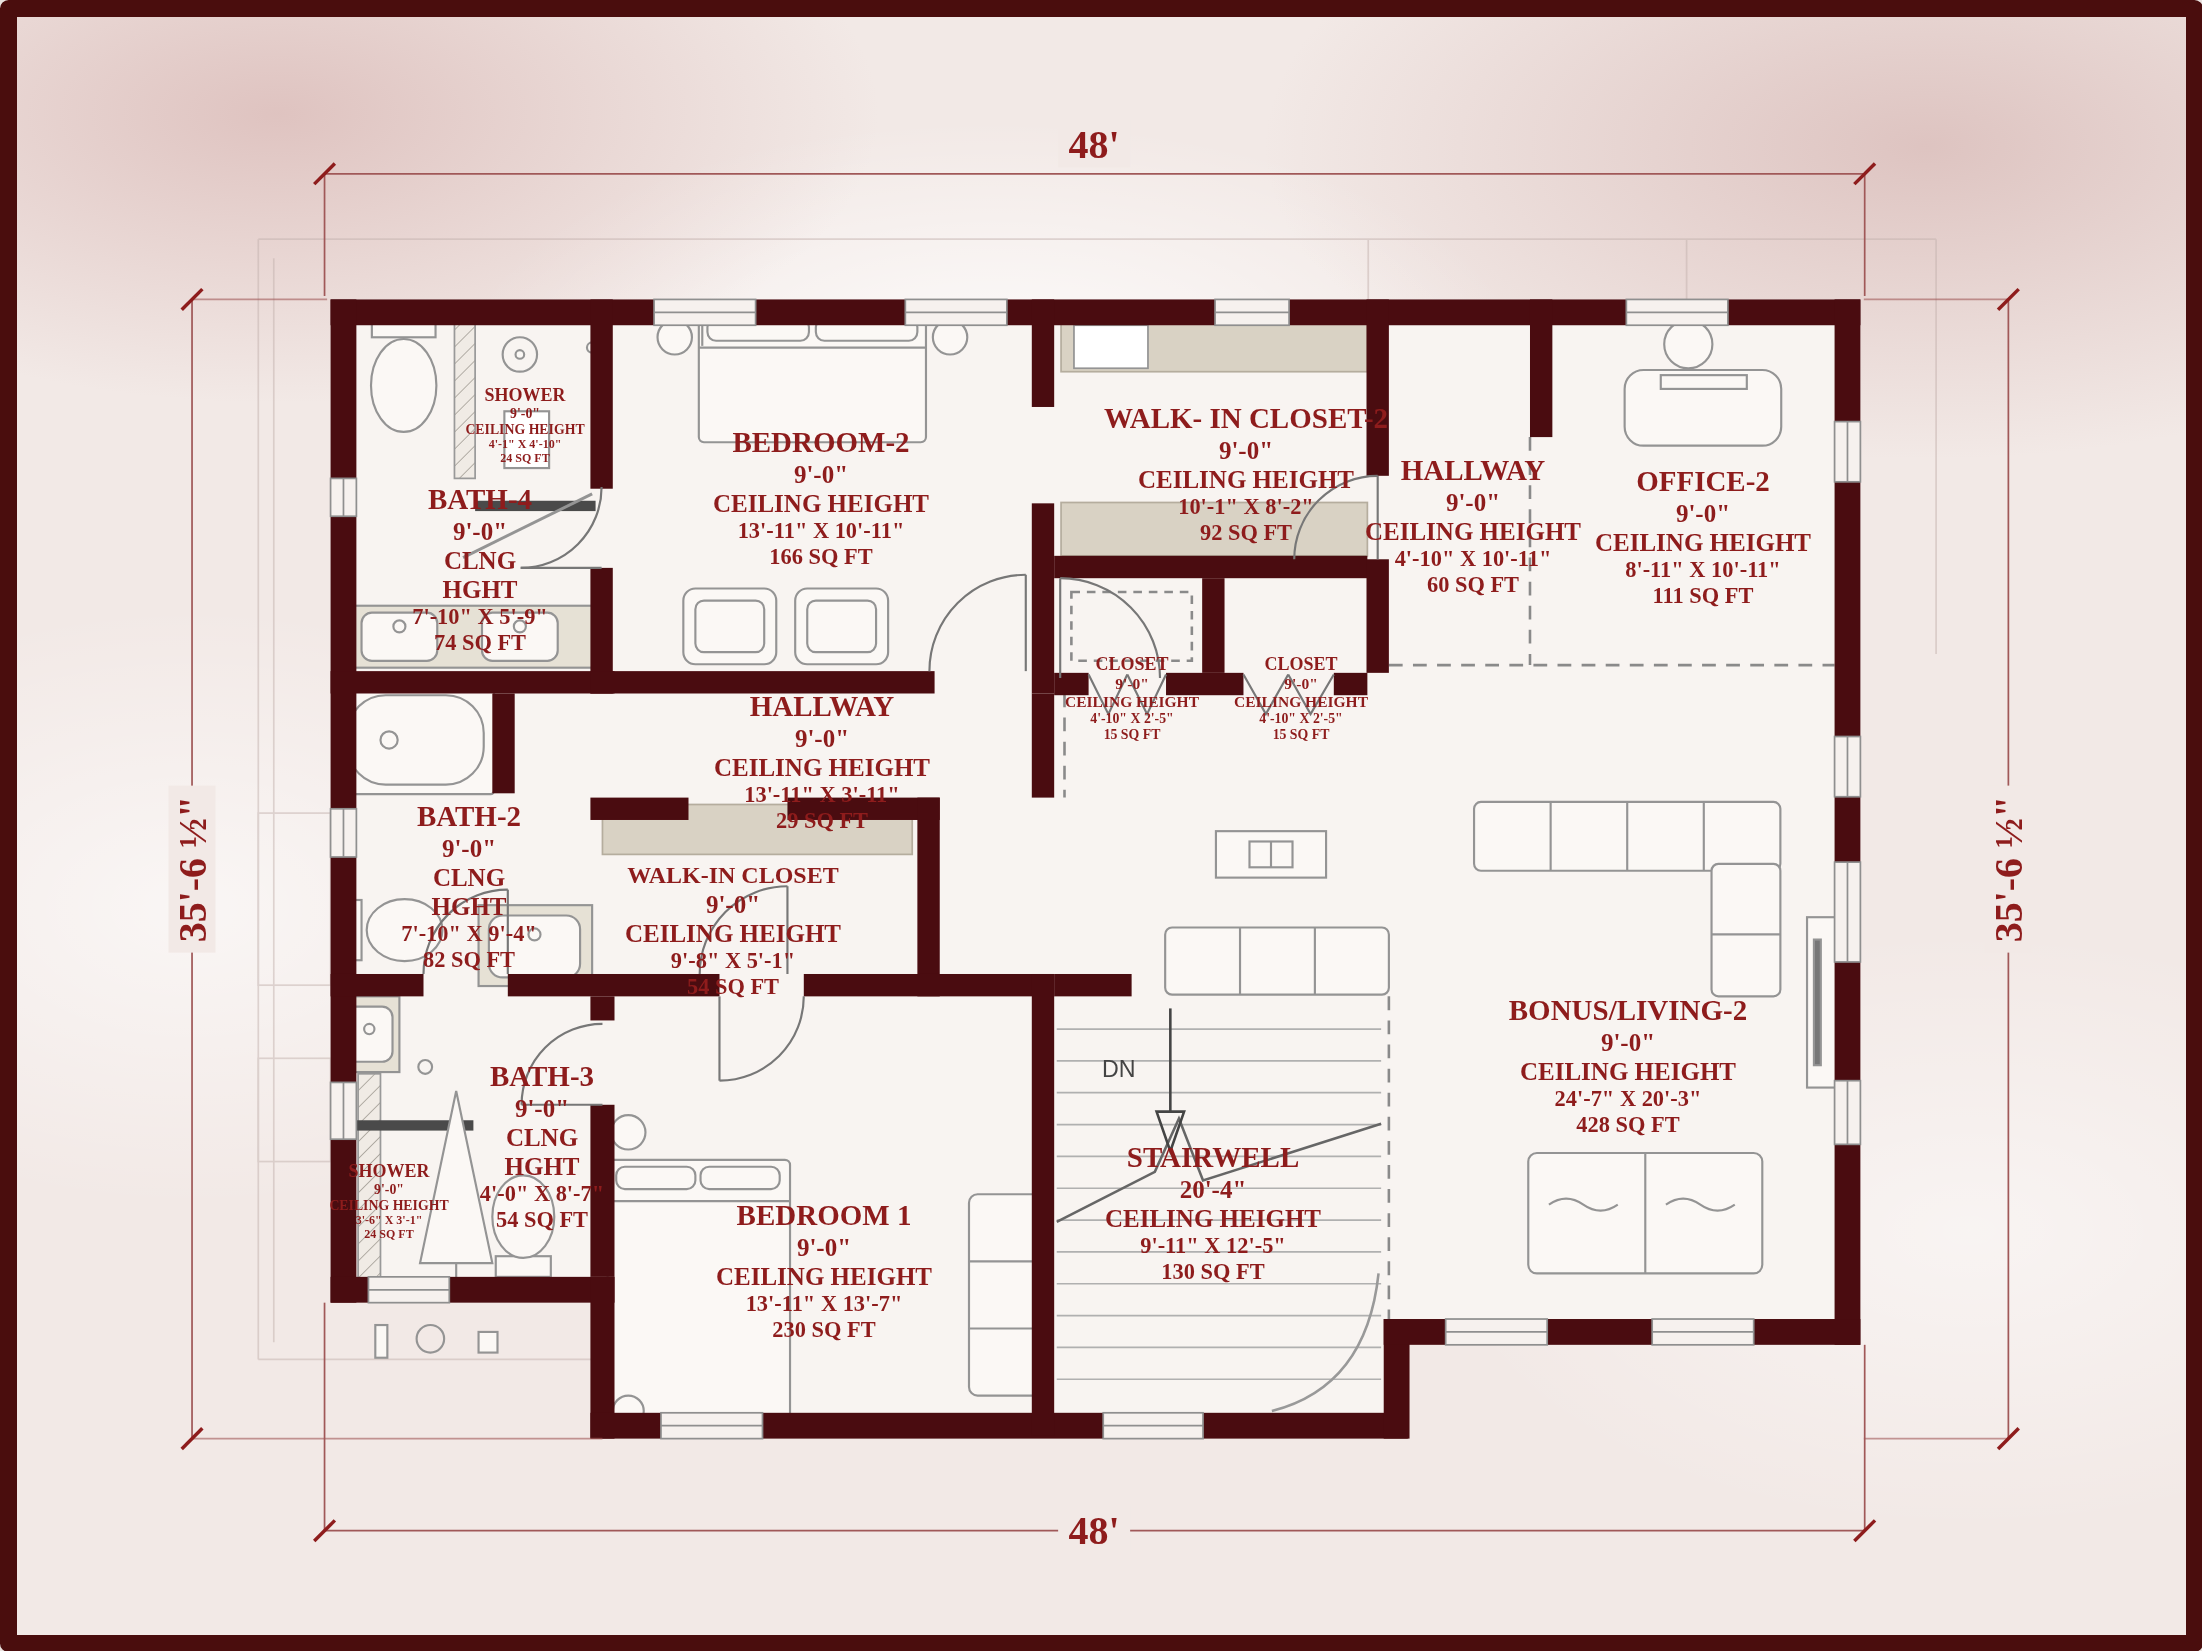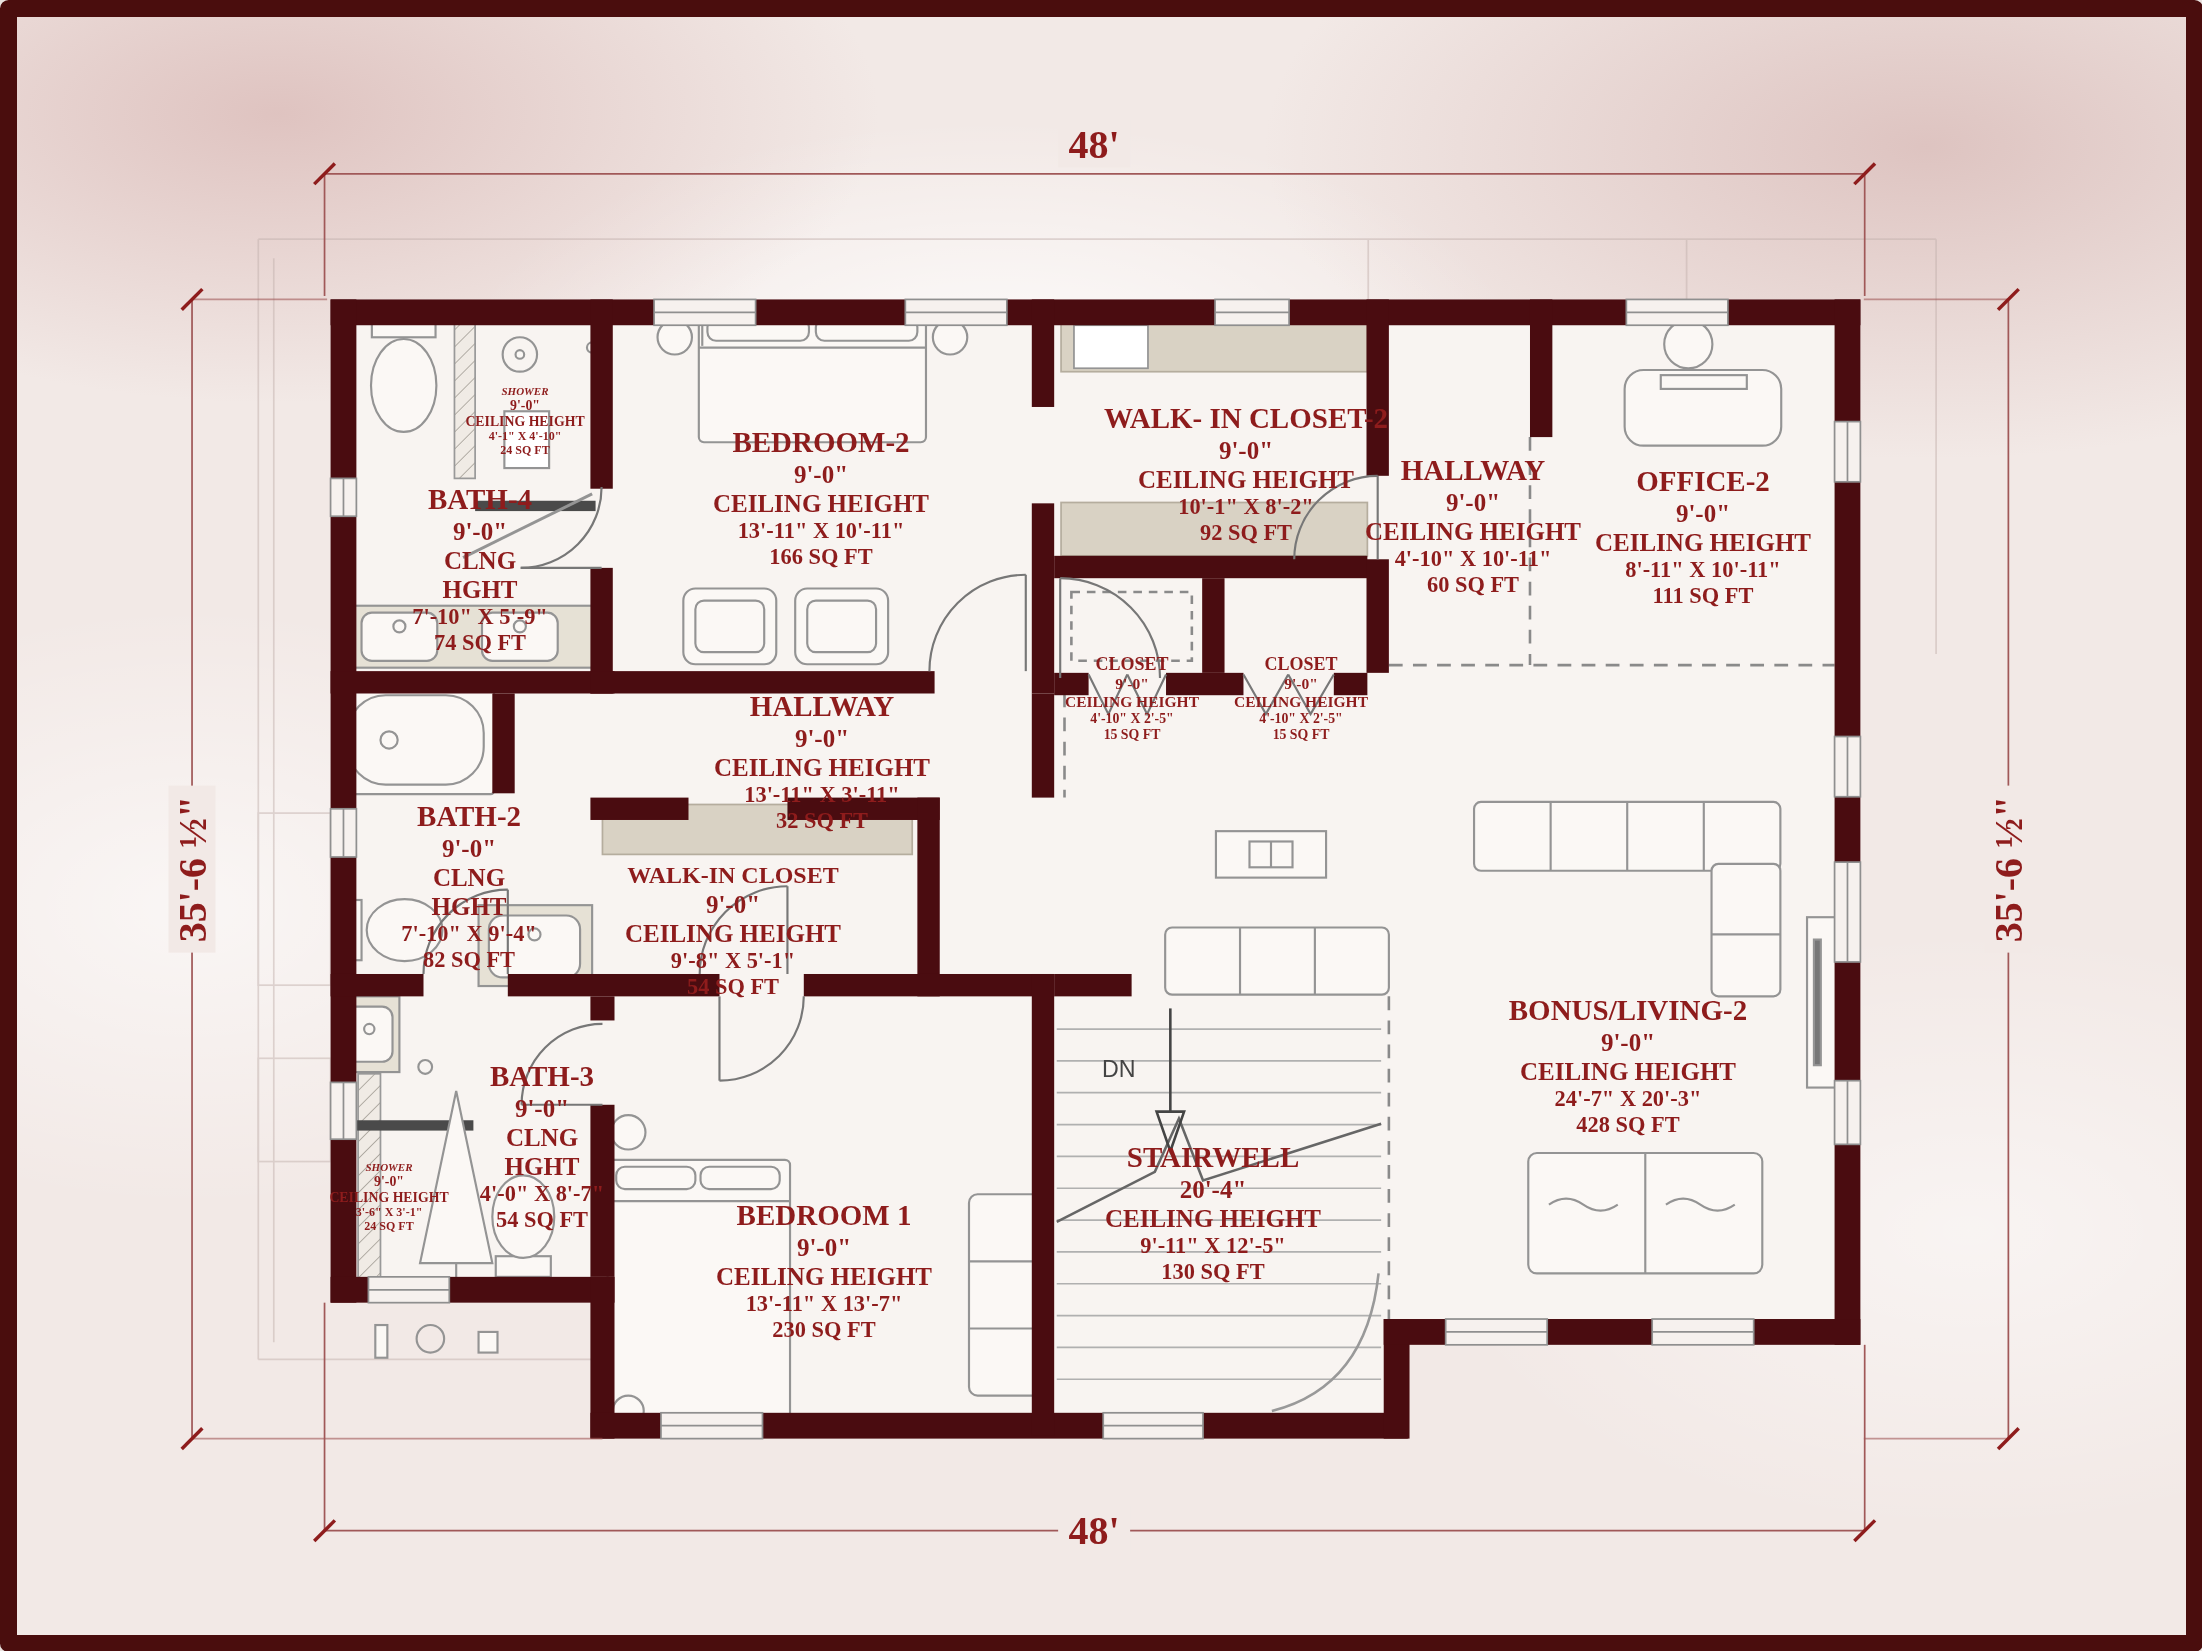--- a/index.html
+++ b/index.html
@@ -15,21 +15,21 @@
     font-family:"Liberation Serif",serif;}
   svg.plan{position:absolute;left:-17px;top:-17px;}
   .room{position:absolute;transform:translateX(-50%);text-align:center;color:#8e1c1c;
     font-weight:bold;line-height:1.16;white-space:nowrap;}
   .lg .name{font-size:29px;}
   .lg .ln{font-size:25px;}
   .lg .l3,.lg .l4,.lg .l5{font-size:22.4px;}
   .sm .name{font-size:18px;margin-top:45px;}
   .sm .ln{font-size:15.5px;}
   .sm .l3,.sm .l4{font-size:13.8px;}
-  .xs .name{font-size:11px;font-style:italic;}
+  .xs .name{font-size:18px;}
   .xs .ln{font-size:13.8px;}
   .xs .l3,.xs .l4{font-size:12px;}
   .dim{position:absolute;color:#8e1c1c;font-weight:bold;font-size:40px;background:#f2e9e6;
     padding:0 10.3px;transform:translate(-50%,-50%);z-index:5;}
   .dim.vert{transform:translate(-50%,-50%) rotate(-90deg);}
 </style>
 </head>
 <body>
 
 <div class="page">
@@ -414,21 +414,21 @@
   <div class="ln l2">CEILING HEIGHT</div>
   <div class="ln l3">4'-10" X 2'-5"</div>
   <div class="ln l4">15 SQ FT</div>
 </div>
 
 <div class="room lg" style="left:805px;top:673px">
   <div class="name">HALLWAY</div>
   <div class="ln l1">9'-0"</div>
   <div class="ln l2">CEILING HEIGHT</div>
   <div class="ln l3">13'-11" X 3'-11"</div>
-  <div class="ln l4">32 SQ FT</div>
+  <div class="ln l4">29 SQ FT</div>
 </div>
 
 <div class="room lg" style="left:452px;top:783px">
   <div class="name">BATH-2</div>
   <div class="ln l1">9'-0"</div>
   <div class="ln l2">CLNG</div>
   <div class="ln l3" style="font-size:25px">HGHT</div>
   <div class="ln l4">7'-10" X 9'-4"</div>
   <div class="ln l5">82 SQ FT</div>
 </div>

